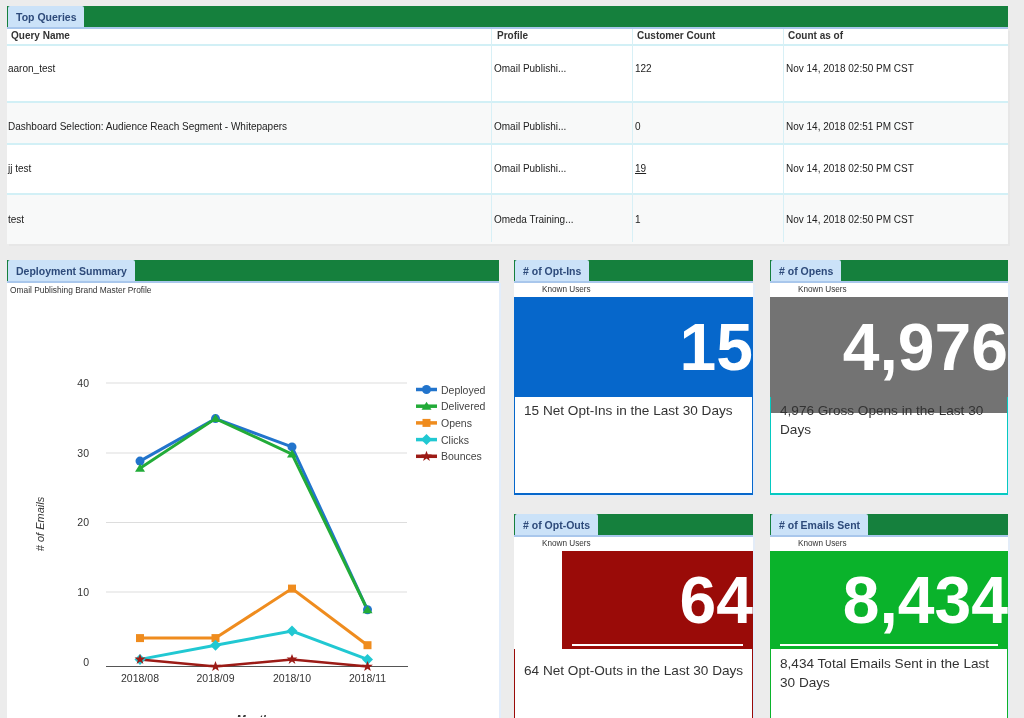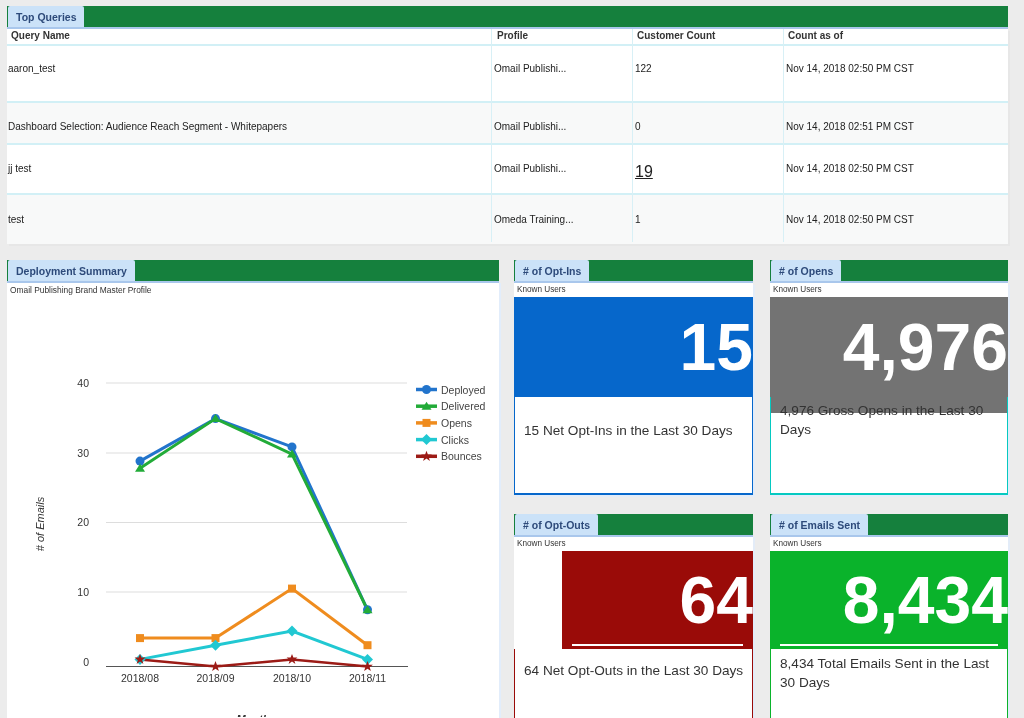--- a/index.html
+++ b/index.html
@@ -4,22 +4,22 @@
 <style>
 * { margin:0; padding:0; box-sizing:border-box; }
 html,body { width:1024px; height:718px; background:#ececec; overflow:hidden;
   font-family:"Liberation Sans", sans-serif; }
 .abs { position:absolute; }
 .tabstrip { position:absolute; height:23px; background:#15803d; border-bottom:2px solid #a9c7ec; }
 .tab { position:absolute; left:1px; top:0; height:21px; line-height:22px; padding:0 8px;
   background:#cbe2f8; color:#2d4a7a; font-weight:bold; font-size:10.5px; white-space:nowrap;
   border-radius:2px 2px 0 0; }
 .panel { position:absolute; background:#fff; }
-.knownbar { position:absolute; left:0; top:0; right:0; height:14px; background:#fff;
-  font-size:8.2px; color:#333; line-height:14px; padding-left:3px; }
+.knownbar { position:absolute; left:8px; top:0; right:0; height:14px; background:#fff;
+  font-size:8.2px; color:#333; line-height:14px; padding-left:20px; }
 .bignum { position:absolute; left:0; right:0; text-align:right; color:#fff;
   font-weight:bold; font-size:66px; }
 .desc { position:absolute; left:0; right:0; font-size:13.6px; color:#333;
   line-height:19px; padding:4px 10px 0 10px; }
 .whiteline { position:absolute; left:10px; right:10px; height:1.5px; background:#fff; }
 </style>
 </head>
 <body>
 
 <div class="tabstrip" style="left:7px; top:6px; width:1001px;">
@@ -46,21 +46,21 @@
   </div>
   <div class="abs trow" style="left:0; top:64px; width:1001px; height:50px; background:#f8f9f9; border-top:2px solid #d2f0f6;margin-top:8px;">
     <span class="abs" style="left:1px; top:18px; font-size:10px; color:#222;">Dashboard Selection: Audience Reach Segment - Whitepapers</span>
     <span class="abs" style="left:487px; top:18px; font-size:10px; color:#222;">Omail Publishi...</span>
     <span class="abs" style="left:628px; top:18px; font-size:10px; color:#222;">0</span>
     <span class="abs" style="left:779px; top:18px; font-size:10px; color:#222;">Nov 14, 2018 02:51 PM CST</span>
   </div>
   <div class="abs trow" style="left:0; top:114px; width:1001px; height:49px; background:#fff; border-top:2px solid #d2f0f6;">
     <span class="abs" style="left:1px; top:18px; font-size:10px; color:#222;">jj test</span>
     <span class="abs" style="left:487px; top:18px; font-size:10px; color:#222;">Omail Publishi...</span>
-    <span class="abs" style="left:628px; top:18px; font-size:16px; color:#222;text-decoration:underline;">19</span>
+    <span class="abs" style="left:628px; top:18px; font-size:10px; color:#222;text-decoration:underline;">19</span>
     <span class="abs" style="left:779px; top:18px; font-size:10px; color:#222;">Nov 14, 2018 02:50 PM CST</span>
   </div>
   <div class="abs trow" style="left:0; top:164px; width:1001px; height:51px; background:#f8f9f9; border-top:2px solid #d2f0f6;">
     <span class="abs" style="left:1px; top:19px; font-size:10px; color:#222;">test</span>
     <span class="abs" style="left:487px; top:19px; font-size:10px; color:#222;">Omeda Training...</span>
     <span class="abs" style="left:628px; top:19px; font-size:10px; color:#222;">1</span>
     <span class="abs" style="left:779px; top:19px; font-size:10px; color:#222;">Nov 14, 2018 02:50 PM CST</span>
   </div>
 </div>
 
@@ -161,21 +161,21 @@
 
 <div class="tabstrip" style="left:514px; top:260px; width:239px;">
   <div class="tab"># of Opt-Ins</div>
 </div>
 <div class="panel" style="left:514px; top:283px; width:239px; height:212px; box-shadow:2px 2px 0 #e3ecf8;">
   <div class="knownbar">Known Users</div>
   <div class="abs" style="left:0; right:0; top:14px; height:100px; background:#0667cb;">
     <div class="bignum" style="top:0; line-height:100px;">15</div>
   </div>
   <div class="abs" style="left:0; right:0; top:114px; bottom:0; border:solid #0667cb; border-width:0 1px 2px 1px;"></div>
-  <div class="desc" style="top:114px;margin-top:20px;">15 Net Opt-Ins in the Last 30 Days</div>
+  <div class="desc" style="top:114px;">15 Net Opt-Ins in the Last 30 Days</div>
 </div>
 
 <div class="tabstrip" style="left:770px; top:260px; width:238px;">
   <div class="tab"># of Opens</div>
 </div>
 <div class="panel" style="left:770px; top:283px; width:238px; height:212px; box-shadow:2px 2px 0 #e3ecf8;">
   <div class="knownbar">Known Users</div>
   <div class="abs" style="left:0; right:0; top:14px; height:116px; background:#737373;">
     <div class="bignum" style="top:0; line-height:100px;">4,976</div>
   </div>

